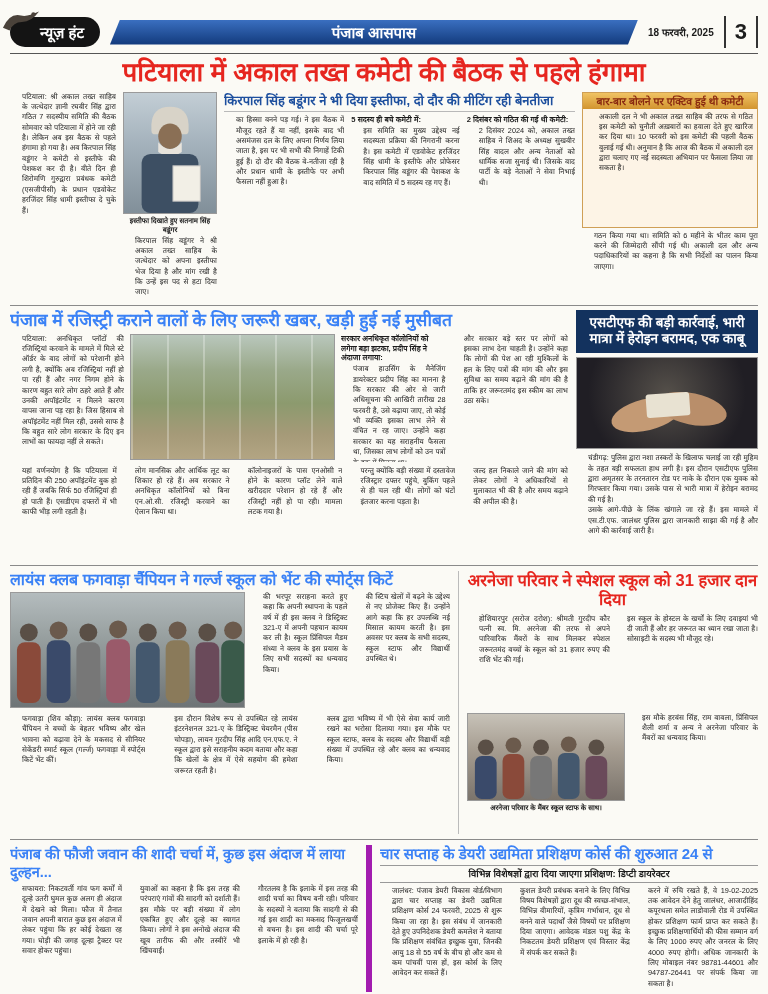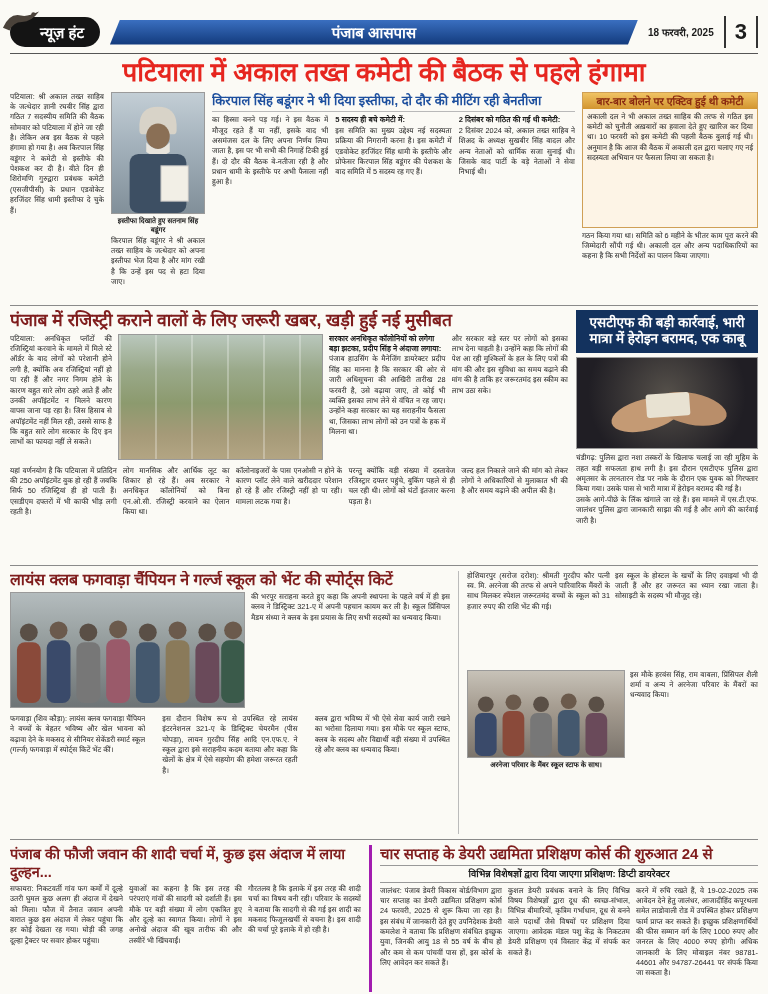--- a/index.html
+++ b/index.html
@@ -17,24 +17,24 @@
   .section-bar { flex:1; height:25px; background:linear-gradient(180deg,#3a6fc0,#123a7c);
           color:#fff; font-weight:bold; font-size:15px; display:flex; align-items:center;
           justify-content:center; clip-path:polygon(10px 0,100% 0,calc(100% - 10px) 100%,0 100%); }
   .edition-date { font-size:10px; font-weight:bold; white-space:nowrap; }
   .pageno { font-size:22px; font-weight:bold; border-left:2px solid #333; border-right:2px solid #333;
           padding:0 9px; line-height:32px; }
   .rule { border-top:1.5px solid #555; margin:3px 0 2px; }
   
   .main-headline { color:#e6261f; font-size:26px; font-weight:bold; text-align:center;
           padding:2px 0 5px; line-height:1.1; }
-  .blue-h { color:#7f1d1d; font-weight:bold; }
+  .blue-h { color:#3b82f6; font-weight:bold; }
   
   .tcol { font-size:7.3px; line-height:1.42; text-align:justify; white-space:pre-line;
-          overflow:hidden; }
+          overflow:hidden;margin-left:12px; }
   .runhead { font-size:7.6px; font-weight:bold; line-height:1.3; margin-bottom:1px; }
   .caption { font-size:7px; font-weight:bold; text-align:center; margin:2px 0; }
   .colstack { display:flex; flex-direction:column; overflow:hidden; }
   .grow { flex:1; }
   .photo { position:relative; border:1px solid #9a9a9a; overflow:hidden; flex-shrink:0; }
   .photo svg { display:block; width:100%; height:100%; }
   
   .story1 { display:flex; gap:7px; border-bottom:1px solid #8a8a8a; padding-bottom:5px; height:214px; }
   .s1-left { width:94px; flex-shrink:0; }
   .s1-fig { width:94px; flex-shrink:0; display:flex; flex-direction:column; overflow:hidden; }
@@ -81,21 +81,21 @@
   .s4-headline { color:#e6261f; font-size:16.5px; font-weight:bold; text-align:center;
         line-height:1.18; margin-bottom:4px; }
   .s4-cols { display:flex; gap:5px; height:96px; }
   .s4-cols > * { flex:1; }
   .s4-figrow { display:flex; gap:5px; margin-top:3px; flex:1; overflow:hidden; }
   .s4-figcol { width:158px; flex-shrink:0; display:flex; flex-direction:column; }
   .s4-photo { width:158px; height:88px; background:linear-gradient(180deg,#c7c2b8 0%,#a79e92 40%,#7b746c 100%); }
   .s4-side { flex:1; }
   
   .bottomrow { display:flex; gap:8px; padding-top:5px; height:152px; }
-  .s5 { width:362px; flex-shrink:0; border-right:3px solid #a21caf; padding-right:8px;
+  .s5 { width:362px; flex-shrink:0; border-right:6px solid #a21caf; padding-right:8px;
         display:flex; flex-direction:column; overflow:hidden; }
   .s5-headline { font-size:14.5px; line-height:1.25; margin-bottom:3px; }
   .s5-cols, .s6-cols { display:flex; gap:6px; flex:1; overflow:hidden; }
   .s5-cols > *, .s6-cols > * { flex:1; }
   .s6 { flex:1; display:flex; flex-direction:column; overflow:hidden; }
   .s6-headline { font-size:15px; line-height:1.2; margin-bottom:2px; }
   .s6-subhead { font-size:9.5px; font-weight:bold; text-align:center; border-top:1px solid #999;
         border-bottom:1px solid #999; padding:1.5px 0; margin-bottom:3px; }
 </style>
 </head>
@@ -211,28 +211,30 @@
               <rect x="126" y="50" width="24" height="62" rx="8" fill="#44586e"></rect>
             <circle cx="168" cy="38" r="9" fill="#6b5a4c"></circle>
               <rect x="156" y="48" width="24" height="64" rx="8" fill="#8a7a5a"></rect>
             <circle cx="198" cy="40" r="9" fill="#5a4f46"></circle>
               <rect x="186" y="50" width="24" height="62" rx="8" fill="#6a4a5a"></rect>
             <circle cx="224" cy="38" r="9" fill="#6b5a4c"></circle>
               <rect x="212" y="48" width="24" height="64" rx="8" fill="#3a5a4a"></rect>
           </svg>
         </div>
         <div class="tcol s3-r">की भरपूर सराहना करते हुए कहा कि अपनी स्थापना के पहले वर्ष में ही इस क्लब ने डिस्ट्रिक्ट 321-ए में अपनी पहचान कायम कर ली है। स्कूल प्रिंसिपल मैडम संध्या ने क्लब के इस प्रयास के लिए सभी सदस्यों का धन्यवाद किया।</div>
+        <div class="tcol s3-r">की स्टिच खेलों में बढ़ने के उद्देश्य से नए प्रोजेक्ट किए हैं। उन्होंने आगे कहा कि हर उपलब्धि नई मिसाल कायम करती है। इस अवसर पर क्लब के सभी सदस्य, स्कूल स्टाफ और विद्यार्थी उपस्थित थे।</div>
       </div>
       <div class="s3-bottom">
         <div class="tcol">फगवाड़ा (शिव कौड़ा): लायंस क्लब फगवाड़ा चैंपियन ने बच्चों के बेहतर भविष्य और खेल भावना को बढ़ावा देने के मकसद से सीनियर सेकेंडरी स्मार्ट स्कूल (गर्ल्ज) फगवाड़ा में स्पोर्ट्स किटें भेंट कीं।</div>
         <div class="tcol">इस दौरान विशेष रूप से उपस्थित रहे लायंस इंटरनेशनल 321-ए के डिस्ट्रिक्ट चेयरमैन (पीस चोपड़ा), लायन गुरदीप सिंह आदि एन.एफ.ए. ने स्कूल द्वारा इसे सराहनीय कदम बताया और कहा कि खेलों के क्षेत्र में ऐसे सहयोग की हमेशा जरूरत रहती है।</div>
         <div class="tcol">क्लब द्वारा भविष्य में भी ऐसे सेवा कार्य जारी रखने का भरोसा दिलाया गया। इस मौके पर स्कूल स्टाफ, क्लब के सदस्य और विद्यार्थी बड़ी संख्या में उपस्थित रहे और क्लब का धन्यवाद किया।</div>
       </div>
     </div>
     <aside class="s4">
+      <h2 class="s4-headline">अरनेजा परिवार ने स्पेशल स्कूल को 31 हजार दान दिया</h2>
       <div class="s4-cols">
         <div class="tcol">होशियारपुर (सरोज दरोश): श्रीमती गुरदीप कौर पत्नी स्व. मि. अरनेजा की तरफ से अपने पारिवारिक मैंबरों के साथ मिलकर स्पेशल जरूरतमंद बच्चों के स्कूल को 31 हजार रुपए की राशि भेंट की गई।</div>
         <div class="tcol">इस स्कूल के होस्टल के खर्चों के लिए दवाइयां भी दी जाती हैं और हर जरूरत का ध्यान रखा जाता है। सोसाइटी के सदस्य भी मौजूद रहे।</div>
       </div>
       <div class="s4-figrow">
         <figure class="s4-figcol">
           <div class="photo s4-photo">
             <svg viewBox="0 0 158 88" preserveAspectRatio="none">
               <circle cx="18" cy="34" r="8" fill="#5a4f46"></circle>
                 <rect x="7" y="43" width="22" height="44" rx="7" fill="#3a4a6a"></rect>

